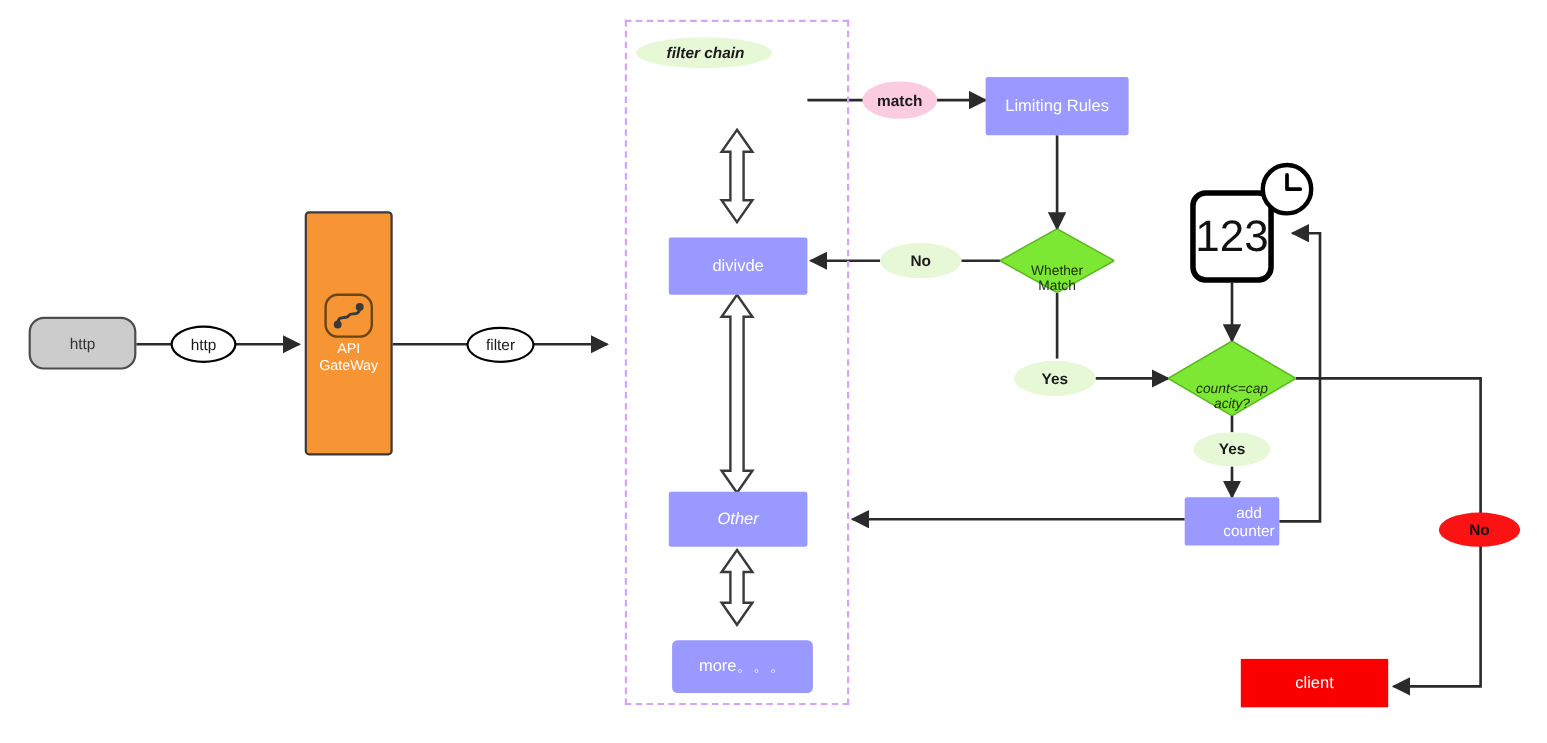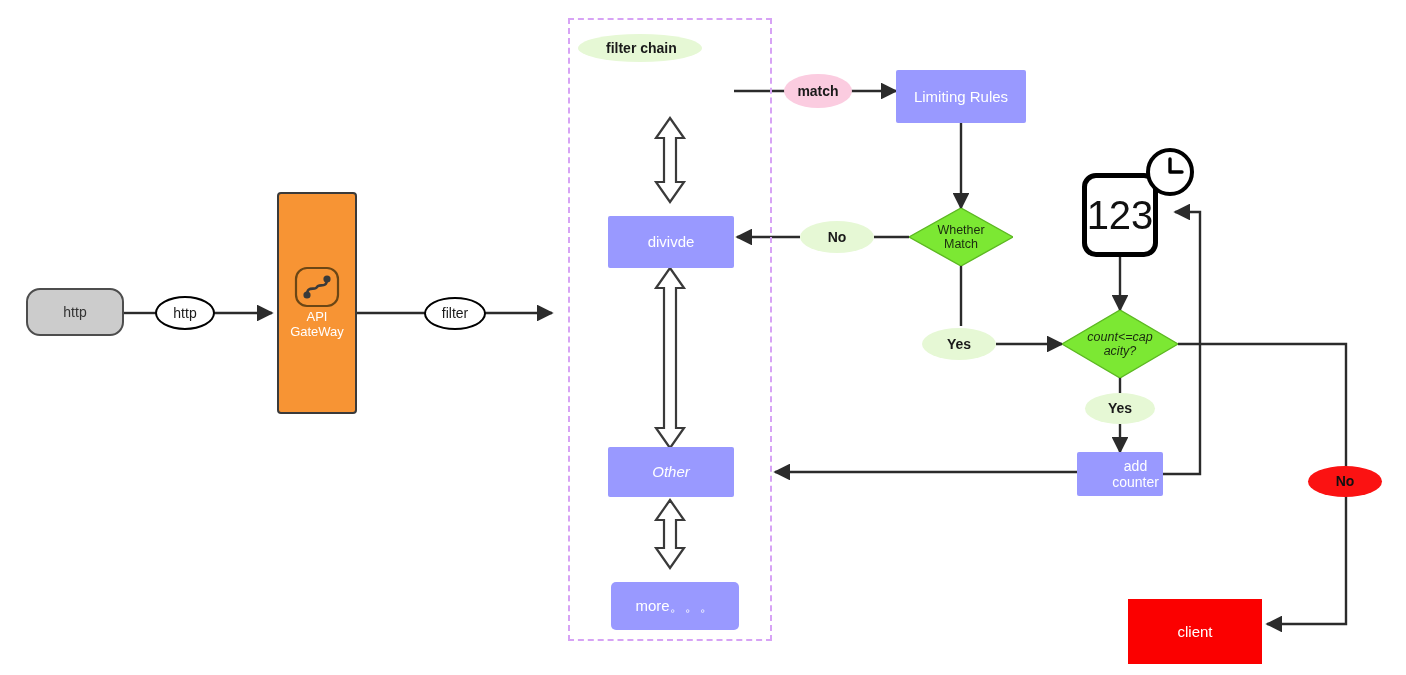--- a/index.html
+++ b/index.html
@@ -75,20 +75,21 @@
     font-weight: bold;
   }
   .ellipse.label-soft {
     background: #e6f8d5;
     border: none;
     color: #1a1a1a;
     font-size: 14px;
     font-weight: bold;
     justify-content: flex-start;
     padding-left: 28px;
+    font-style: italic;
   }
   
   .proc {
     background: #9999ff;
     color: #ffffff;
     font-size: 15px;
     border-radius: 2px;
   }
   .proc.small { font-size: 14px; }
   
@@ -113,21 +114,21 @@
   }
   .gw-label {
     font-size: 13px;
     line-height: 1.15;
   }
   
   .diamond-wrap { position: absolute; }
   .diamond-wrap svg { display: block; }
   .diamond-text {
     position: absolute;
-    left: 0; top: 0;
+    left: 0; top: 16px;
     width: 100%; height: 100%;
     display: flex;
     flex-direction: column;
     align-items: center;
     justify-content: center;
     font-size: 12.5px;
     color: #1a2b10;
     line-height: 1.12;
     text-align: center;
     white-space: pre;
@@ -305,17 +306,17 @@
 
   <div class="node proc small multi" style="left:1077px; top:452px; width:86px; height:44px;padding-left:31px;">
     <span class="multi">add
 counter</span>
   </div>
 
   <div class="node ellipse redish" style="left:1308px; top:466px; width:74px; height:31px;">
     <span>No</span>
   </div>
 
-  <div class="node redbox" style="left:1128px; top:599px; width:134px; height:65px;">
+  <div class="node redbox" style="left:1128px; top:599px; width:134px; height:44px;">
     <span>client</span>
   </div>
 
 </div>
 
 </body></html>

